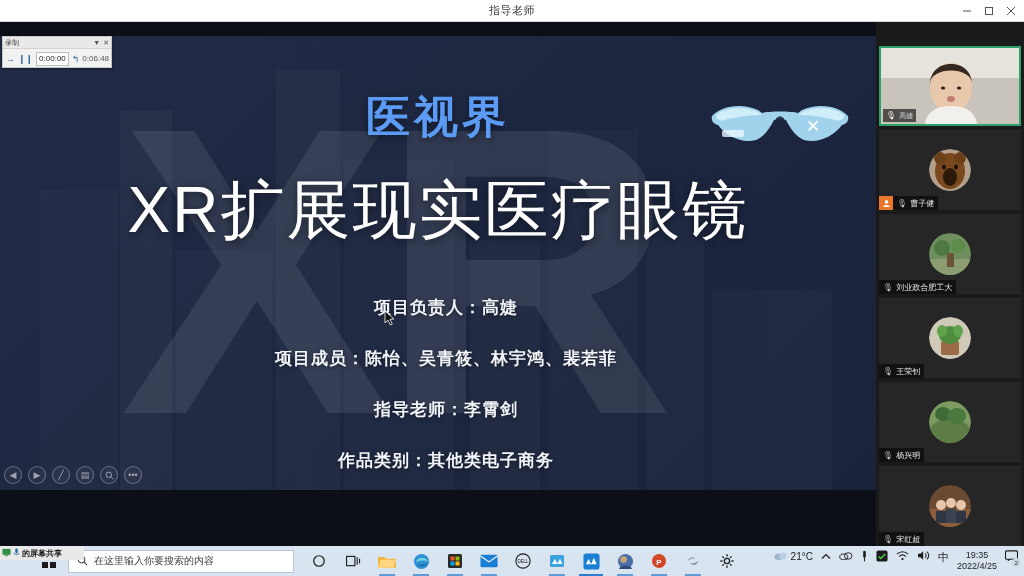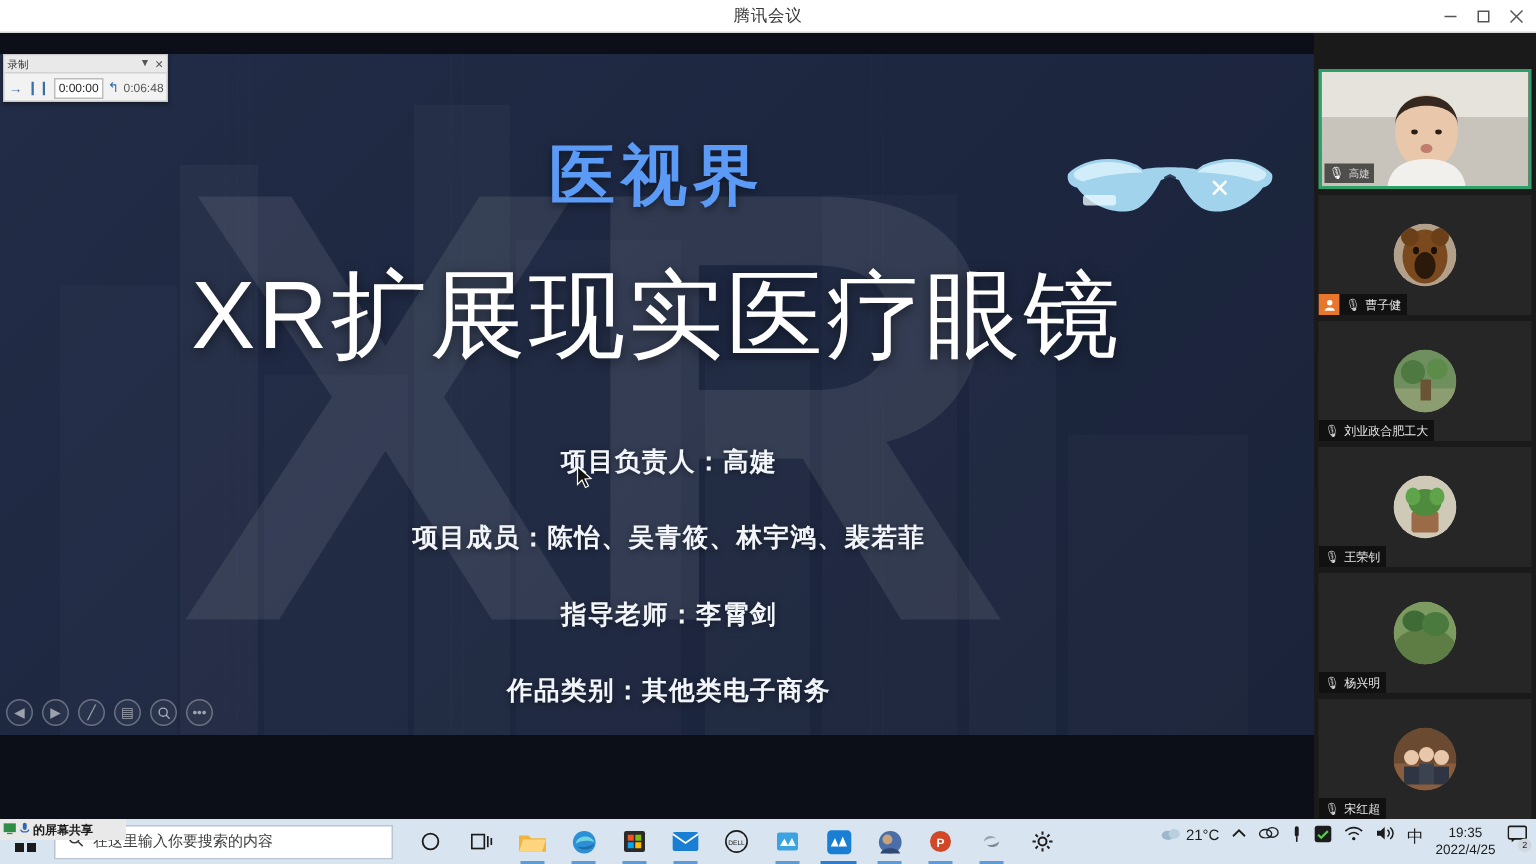--- a/index.html
+++ b/index.html
@@ -202,21 +202,21 @@
     z-index: 10;
   }
   .share-strip .ic { font-size: 8px; color: #2f6f3f; }
   .share-strip .ic2 { font-size: 8px; color: #2d6ab0; }
   .share-strip .txt { font-size: 8px; color: #1a1a1a; font-weight: 700; }
 
   
   .taskbar {
     position: absolute; left: 0; bottom: 0; width: 1024px; height: 30px;
     background: #d8e4ef;
-    display: flex; align-items: center;
+    display: flex; align-items: center; padding-left: 32px;
   }
   .start-btn {
     width: 34px; height: 30px; display: flex; align-items: center; justify-content: center;
   }
   .win-logo { display: grid; grid-template-columns: 6px 6px; grid-template-rows: 6px 6px; gap: 1.5px; }
   .win-logo i { background: #1b1b1b; display: block; }
   .search-box {
     width: 226px; height: 23px; background: #ffffff; border: 1px solid #b9c6d2;
     display: flex; align-items: center; gap: 6px; padding: 0 8px; margin-left: 2px;
   }
@@ -248,21 +248,21 @@
     background: #cfd8e0; color: #222; font-size: 6px; border-radius: 50%;
     width: 9px; height: 9px; display: flex; align-items: center; justify-content: center;
   }
 </style>
 </head>
 <body>
 
 <div id="root">
 
   <div class="titlebar">
-    <span class="title">腾讯会议</span>
+    <span class="title">指导老师</span>
     <div class="winbtns">
       <div class="winbtn">
         <svg width="10" height="10" viewBox="0 0 10 10">
             <line x1="1" y1="5" x2="9" y2="5" stroke="#555" stroke-width="1"></line>
           </svg>
       </div>
       <div class="winbtn">
         <svg width="10" height="10" viewBox="0 0 10 10">
             <rect x="1.5" y="1.5" width="7" height="7" fill="none" stroke="#555" stroke-width="1"></rect>
           </svg>

